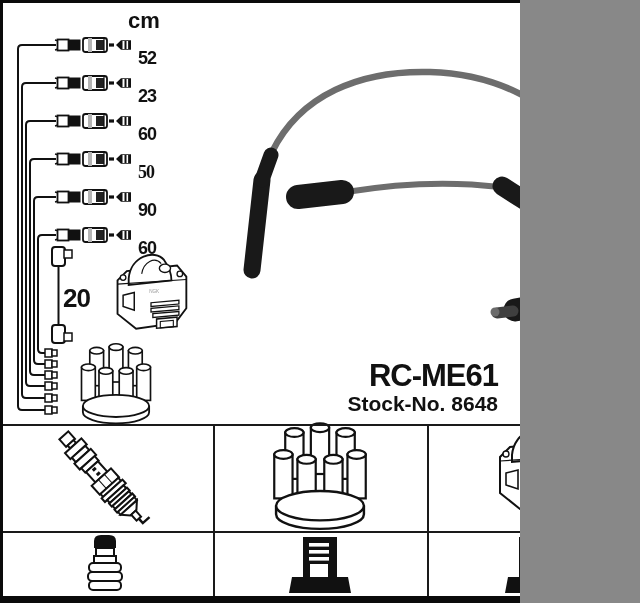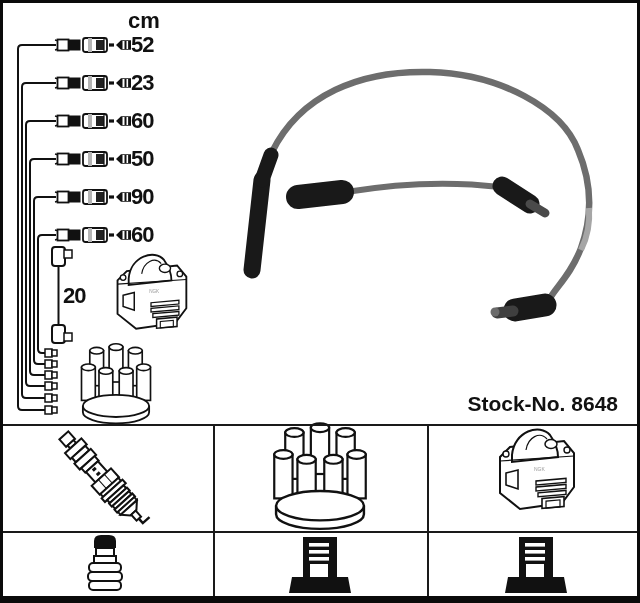--- a/index.html
+++ b/index.html
@@ -1,36 +1,36 @@
 <!DOCTYPE html>
 <html><head>
 <meta charset="utf-8">
 <style>
   html,body{margin:0;padding:0;background:#888;}
   .frame{
-    position:relative;width:640px;height:603px;background:#ffffff;
+    position:relative;width:520px;height:603px;background:#ffffff;
     font-family:"Liberation Sans", sans-serif;color:#111;overflow:hidden;
   }
   .bar{position:absolute;background:#0a0a0a;}
   .bar.top{left:0;top:0;width:640px;height:3px;}
   .bar.left{left:0;top:0;width:3px;height:603px;}
   .bar.right{left:637px;top:0;width:3px;height:603px;}
   .bar.bottom{left:0;top:596px;width:640px;height:7px;}
   .gridline{position:absolute;background:#1a1a1a;}
   .h1{left:0;top:424px;width:640px;height:2px;}
   .h2{left:0;top:531px;width:640px;height:2px;}
   .v1{left:213px;top:424px;width:2px;height:172px;}
   .v2{left:427px;top:424px;width:2px;height:172px;}
   svg.draw{position:absolute;left:0;top:0;}
   .lbl{position:absolute;font-weight:bold;white-space:nowrap;}
   .unit{left:128px;top:8px;font-size:22px;}
-  .len{left:131px;width:46px;font-size:22px;letter-spacing:-1px;}
+  .len{left:138px;width:46px;font-size:18px;letter-spacing:-1px;margin-top:16px;}
   .len.r0{top:32px;} .len.r1{top:70px;} .len.r2{top:108px;}
-  .len.r3{top:146px;} .len.r4{top:184px;} .len.r5{top:222px;}
-  .len20{left:63px;top:283px;font-size:22px;letter-spacing:-1px;}
+  .len.r3{top:146px;font-family:Liberation Serif, serif;} .len.r4{top:184px;} .len.r5{top:222px;}
+  .len20{left:63px;top:283px;font-size:26px;letter-spacing:-1px;}
   .part{right:22px;top:358px;font-size:31px;letter-spacing:-1px;text-align:right;}
   .stock{right:22px;top:392px;font-size:21px;text-align:left;}
 </style>
 </head>
 <body>
 
 <div class="frame">
 
   <svg class="draw" width="640" height="603" viewBox="0 0 640 603">
     <defs>
@@ -229,20 +229,21 @@
   </svg>
 
   <div class="lbl unit">cm</div>
   <div class="lbl len r0">52</div>
   <div class="lbl len r1">23</div>
   <div class="lbl len r2">60</div>
   <div class="lbl len r3">50</div>
   <div class="lbl len r4">90</div>
   <div class="lbl len r5">60</div>
   <div class="lbl len20">20</div>
+  <div class="lbl part">RC-ME61</div>
   <div class="lbl stock">Stock-No. 8648</div>
 
   <div class="gridline h1"></div>
   <div class="gridline h2"></div>
   <div class="gridline v1"></div>
   <div class="gridline v2"></div>
   <div class="bar top"></div>
   <div class="bar left"></div>
   <div class="bar right"></div>
   <div class="bar bottom"></div>

